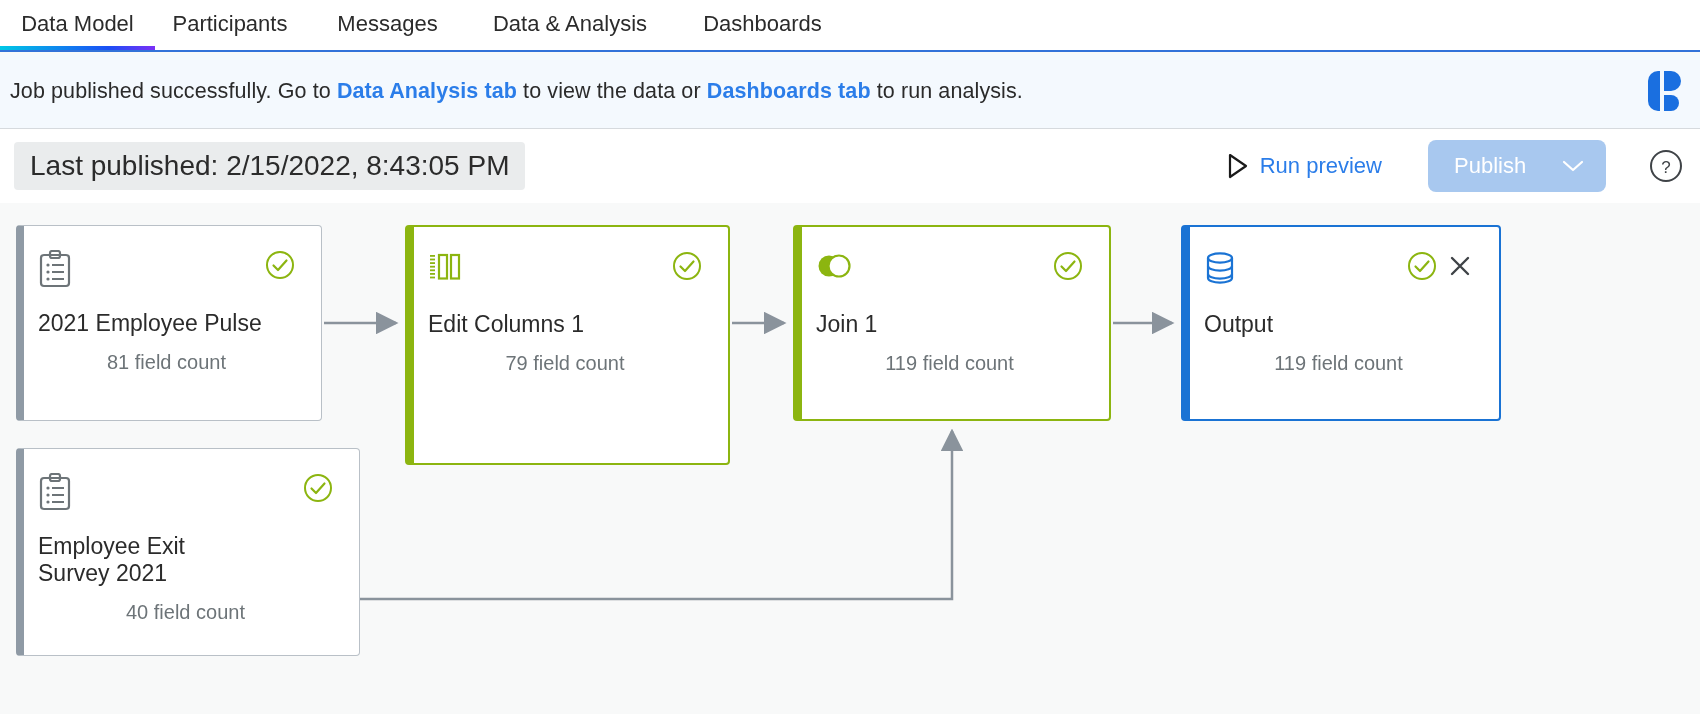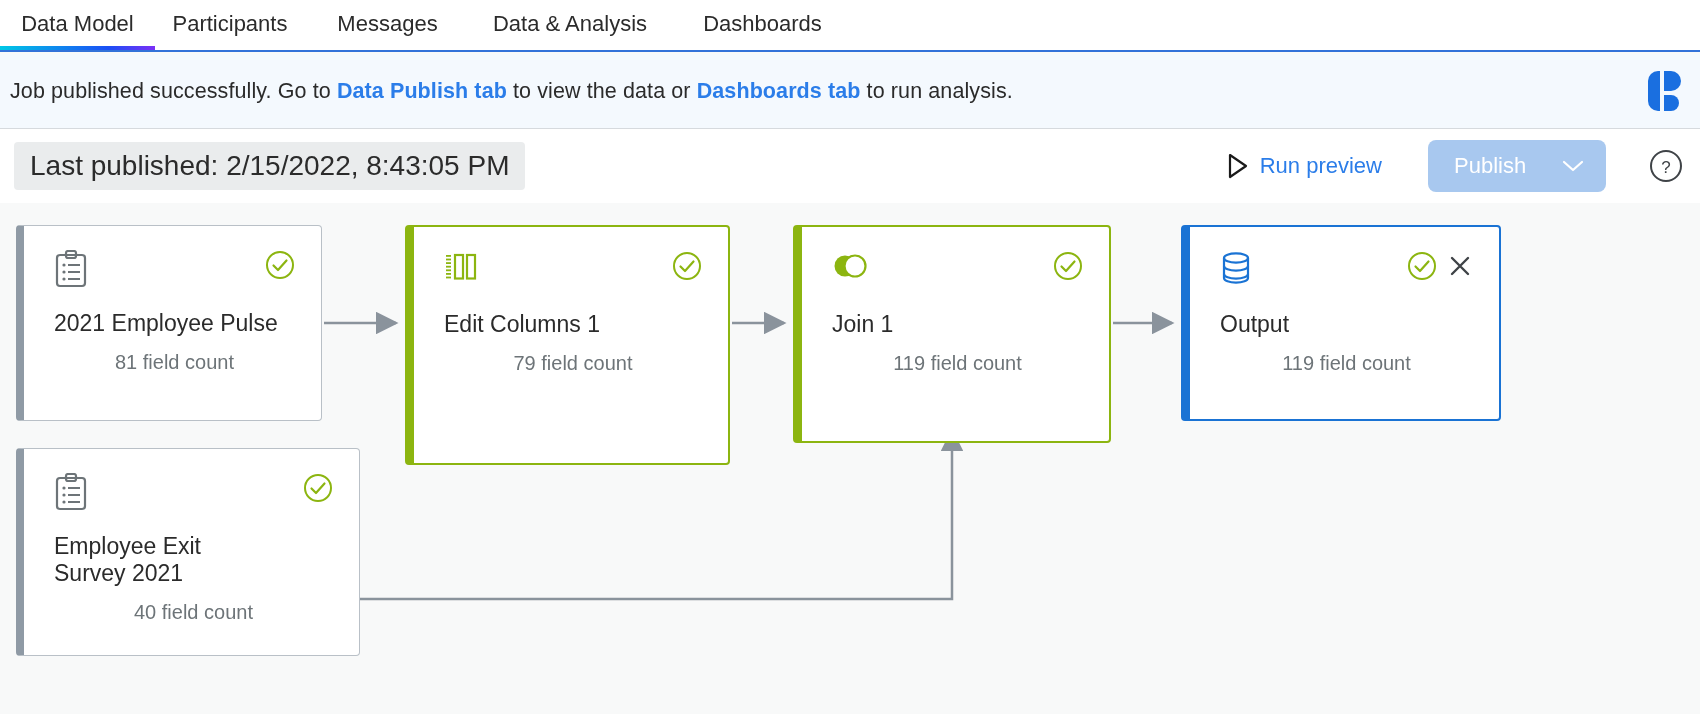--- a/index.html
+++ b/index.html
@@ -132,21 +132,21 @@
     position: absolute; top: 0; left: 0;
     width: 1700px; height: 511px;
     pointer-events: none;
   }
 
   
   .node {
     position: absolute;
     background: #ffffff;
     border-radius: 4px;
-    padding: 24px 26px 0 30px;
+    padding: 24px 26px 0 14px;
   }
   .node.src {
     border: 1px solid #b9c0c7;
     border-left: 8px solid #8f9aa5;
   }
   .node.green {
     border: 2px solid #8cb510;
     border-left: 9px solid #8cb510;
   }
   .node.blue {
@@ -168,21 +168,21 @@
   }
   .node-sub {
     margin-top: 14px;
     font-size: 20px;
     color: #6d7478;
     text-align: center;
   }
 
   .n1 { left: 16px;   top: 22px;  width: 306px; height: 196px; }
   .n2 { left: 405px;  top: 22px;  width: 325px; height: 240px; }
-  .n3 { left: 793px;  top: 22px;  width: 318px; height: 218px; }
+  .n3 { left: 793px;  top: 22px;  width: 318px; height: 196px; }
   .n4 { left: 1181px; top: 22px;  width: 320px; height: 196px; }
   .n5 { left: 16px;   top: 245px; width: 344px; height: 208px; }
 </style>
 </head>
 <body>
 
 <div class="tabbar">
   <div class="tab" style="width:155px;margin-left:0;">
     <span>Data Model</span>
     <span class="tab-underline"></span>
@@ -196,21 +196,21 @@
   <div class="tab" style="width:200px;">
     <span>Data &amp; Analysis</span>
   </div>
   <div class="tab" style="width:185px;">
     <span>Dashboards</span>
   </div>
 </div>
 
 <div class="notice">
   <div class="notice-text">
-    <span>Job published successfully. Go to </span><a>Data Publish tab</a><span> to view the data or </span><a>Dashboards tab</a><span> to run analysis.</span>
+    <span>Job published successfully. Go to </span><a>Data Analysis tab</a><span> to view the data or </span><a>Dashboards tab</a><span> to run analysis.</span>
   </div>
   <svg class="brand-logo" viewBox="0 0 44 44">
     <path d="M8 12 a10 10 0 0 1 10 -10 h2 v40 h-2 a10 10 0 0 1 -10 -10 z" fill="#1a6fe0"></path>
     <path d="M24 2 h7 a10 10 0 0 1 0 20 h-7 z" fill="#1a6fe0"></path>
     <path d="M24 26 h7 a8 8 0 0 1 8 8 a8 8 0 0 1 -8 8 h-7 z" fill="#1a6fe0"></path>
   </svg>
 </div>
 
 <div class="toolbar">
   <div class="pill">Last published: 2/15/2022, 8:43:05 PM</div>

